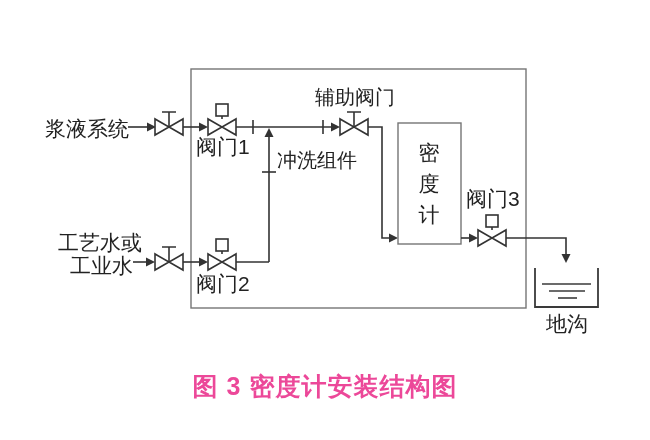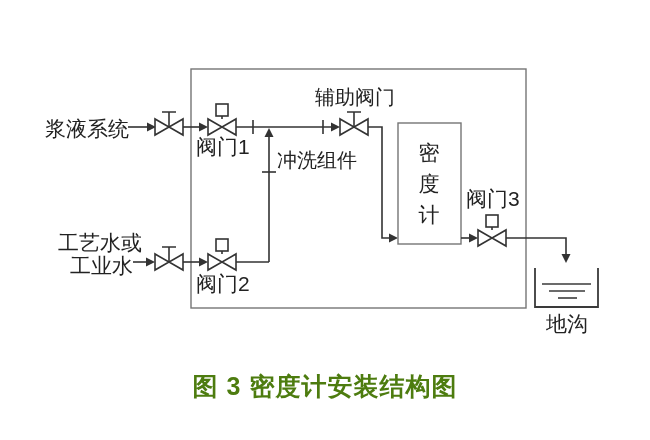--- a/index.html
+++ b/index.html
@@ -22,21 +22,21 @@
   }
   .lbl  { font-size: 21px; }
   .lbl-s{ font-size: 20px; }
   .caption {
     position: absolute;
     left: 0; top: 370px;
     width: 650px;
     text-align: center;
     font-size: 25px;
     font-weight: bold;
-    color: #4d7c0f;
+    color: #ec4899;
     letter-spacing: 1px;
   }
 </style>
 </head>
 <body>
 
 <div class="canvas">
   <svg width="650" height="440" viewBox="0 0 650 440">
 
     <rect x="191" y="69" width="335" height="239" fill="none" stroke="#757575" stroke-width="1.4"></rect>

